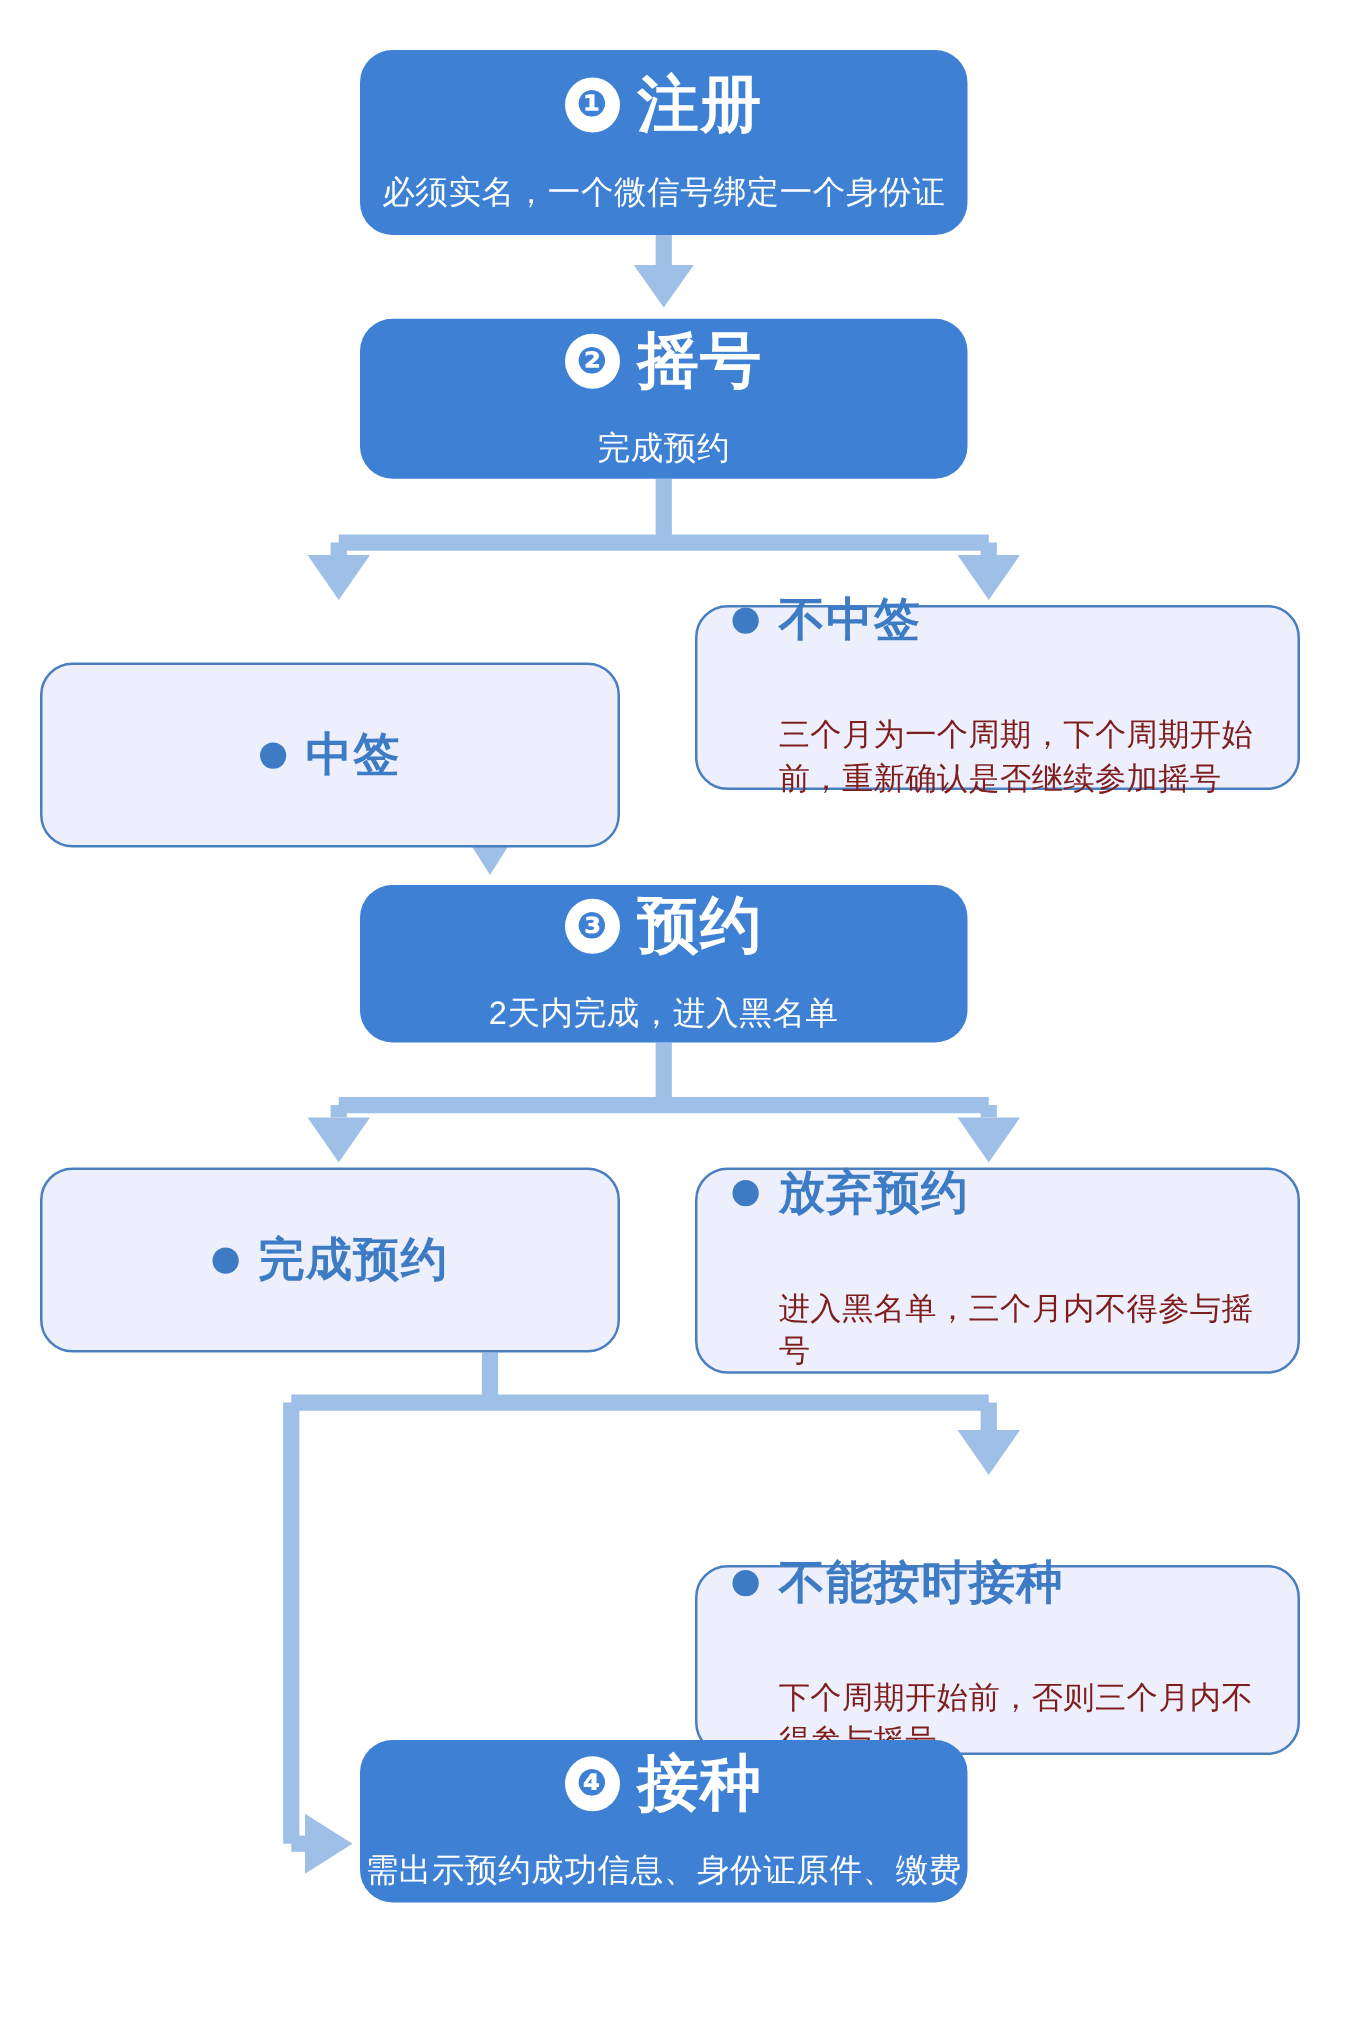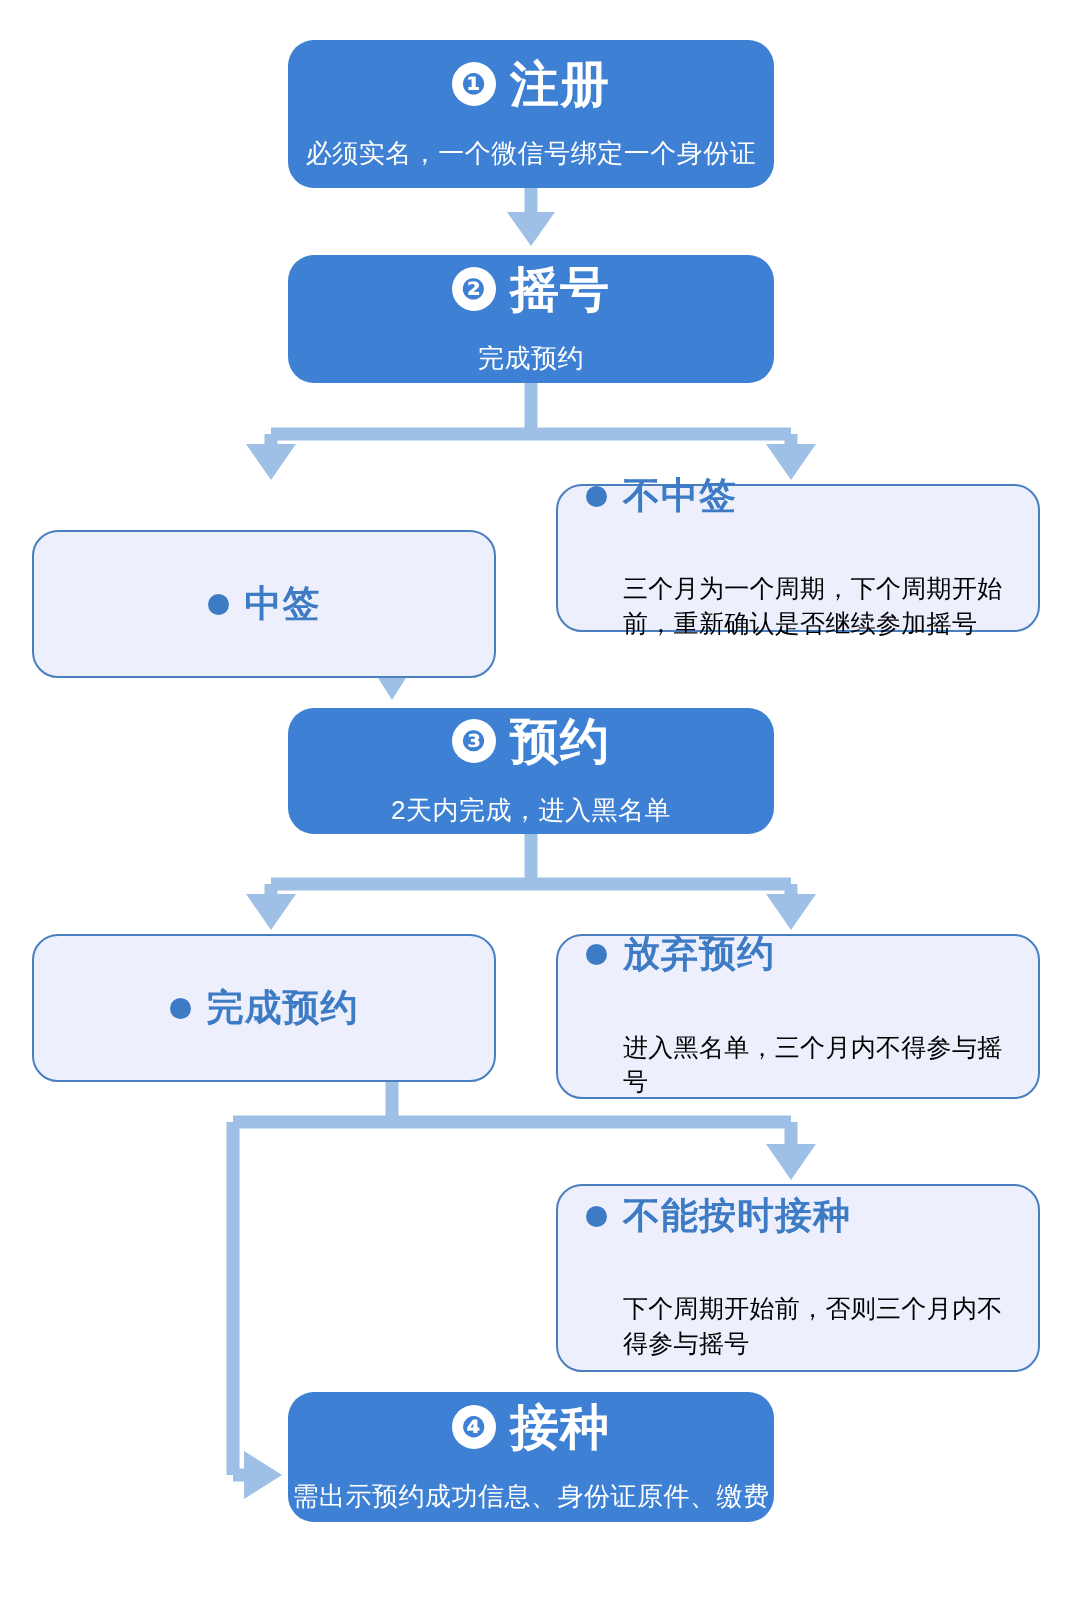--- a/index.html
+++ b/index.html
@@ -117,37 +117,37 @@
     width: 21px;
     height: 21px;
     border-radius: 50%;
     background: #3D7BC4;
     flex: none;
   }
 
   .outcome-sub {
     margin-top: 7px;
     margin-left: 37px;
-    color: #000000;
+    color: #7f1d1d;
     font-size: 25px;
     font-weight: normal;
     line-height: 1.38;
     letter-spacing: 0.3px;
     max-width: 410px;
   }
 
   
   #node-register   { left: 288px; top: 40px;   width: 486px; height: 148px; }
   #node-lottery    { left: 288px; top: 255px;  width: 486px; height: 128px; }
   #node-won        { left: 32px;  top: 484px;  width: 464px; height: 148px; margin-top: 46px; }
   #node-notwon     { left: 556px; top: 484px;  width: 484px; height: 148px; }
   #node-appoint    { left: 288px; top: 708px;  width: 486px; height: 126px; }
   #node-done       { left: 32px;  top: 934px;  width: 464px; height: 148px; }
   #node-giveup     { left: 556px; top: 934px;  width: 484px; height: 165px; }
-  #node-missed     { left: 556px; top: 1184px; width: 484px; height: 188px; }
+  #node-missed     { left: 556px; top: 1252px; width: 484px; height: 152px; }
   #node-vaccinate  { left: 288px; top: 1392px; width: 486px; height: 130px; }
 </style>
 </head>
 <body>
 
 <div id="flow-root">
 
   <svg id="connectors" viewBox="0 0 1080 1624" xmlns="http://www.w3.org/2000/svg">
     <defs>
       <style>

